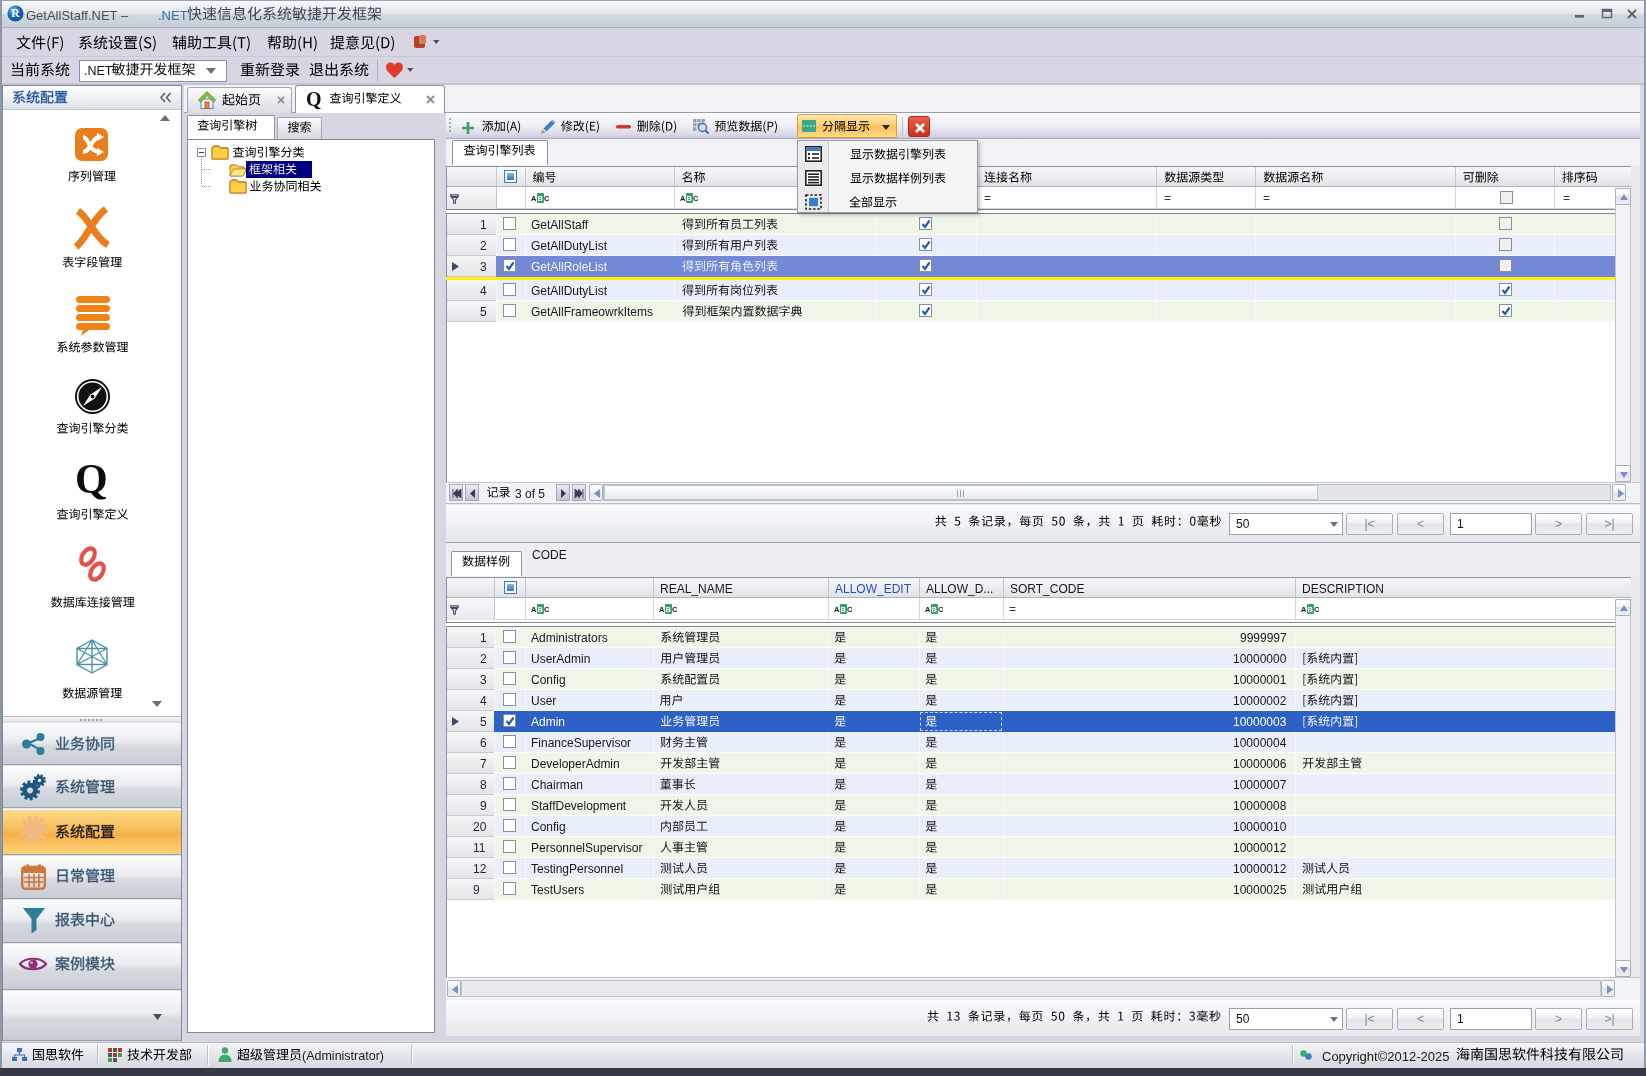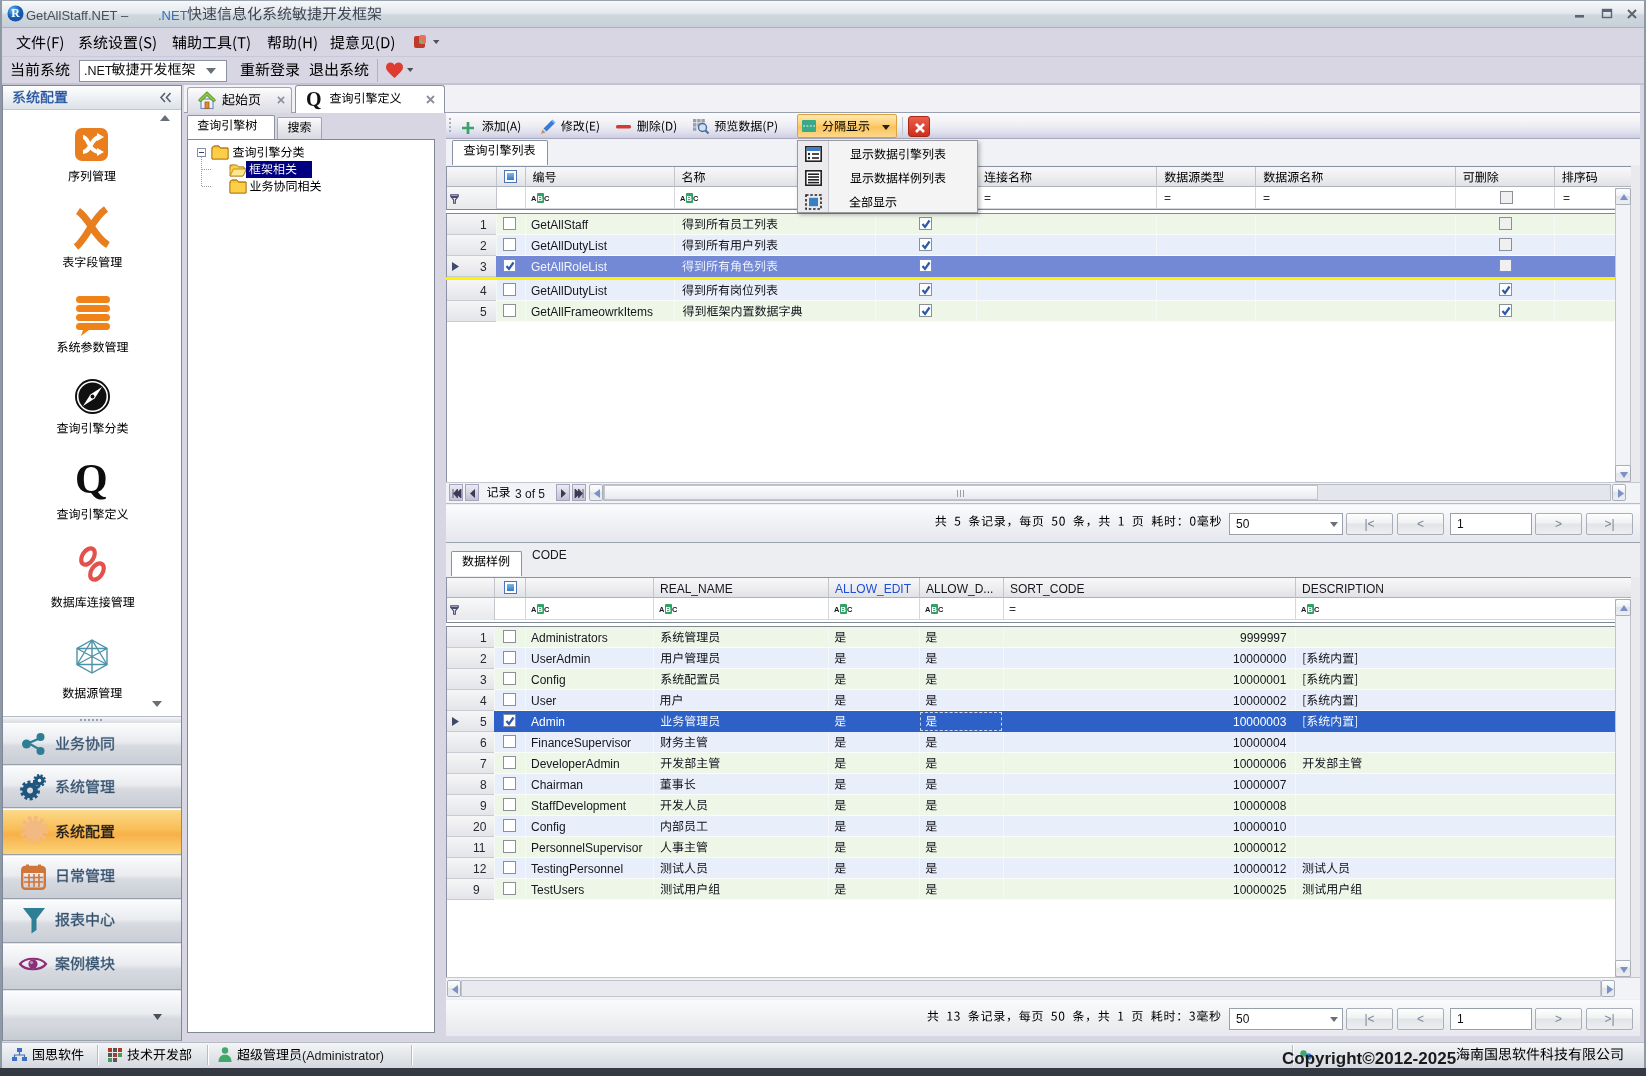--- a/index.html
+++ b/index.html
@@ -1873,21 +1873,21 @@
   </svg>
 <div class="ab" style="left:302px;top:1050px;font-size:12.5px;color:#1a1a1a;white-space:pre;line-height:1;">(Administrator)</div>
 <div class="ab" style="left:411px;top:1045px;width:1px;height:20px;background:#b8bcc4"></div>
 <div class="ab" style="left:412px;top:1045px;width:1px;height:20px;background:#fff"></div>
 <div class="ab" style="left:1292px;top:1045px;width:1px;height:20px;background:#b8bcc4"></div>
 <div class="ab" style="left:1293px;top:1045px;width:1px;height:20px;background:#fff"></div>
 <svg class="i" style="left:1300px;top:1050px" width="12" height="10" viewBox="0 0 12 10">
     <circle cx="3.5" cy="3.5" r="3.2" fill="#3fa86a"></circle>
     <circle cx="8.5" cy="6.5" r="3.2" fill="#3a7fc4"></circle>
   </svg>
-<div class="ab" style="left:1282px;top:1050px;font-size:17px;color:#1a1a1a;white-space:pre;line-height:1;font-weight:bold;">Copyright©2012-2025</div>
+<div class="ab" style="left:1322px;top:1050px;font-size:13px;color:#1a1a1a;white-space:pre;line-height:1;">Copyright©2012-2025</div>
 <svg class="s" style="left:1456.0px;top:1047.0px;width:168.00px;height:14px" viewBox="0 -880 12000 1000">
     <use href="#c9a"></use>
     <use href="#c9b" x="1000"></use>
     <use href="#c93" x="2000"></use>
     <use href="#c94" x="3000"></use>
     <use href="#c95" x="4000"></use>
     <use href="#ce" x="5000"></use>
     <use href="#c9c" x="6000"></use>
     <use href="#c96" x="7000"></use>
     <use href="#c6d" x="8000"></use>

